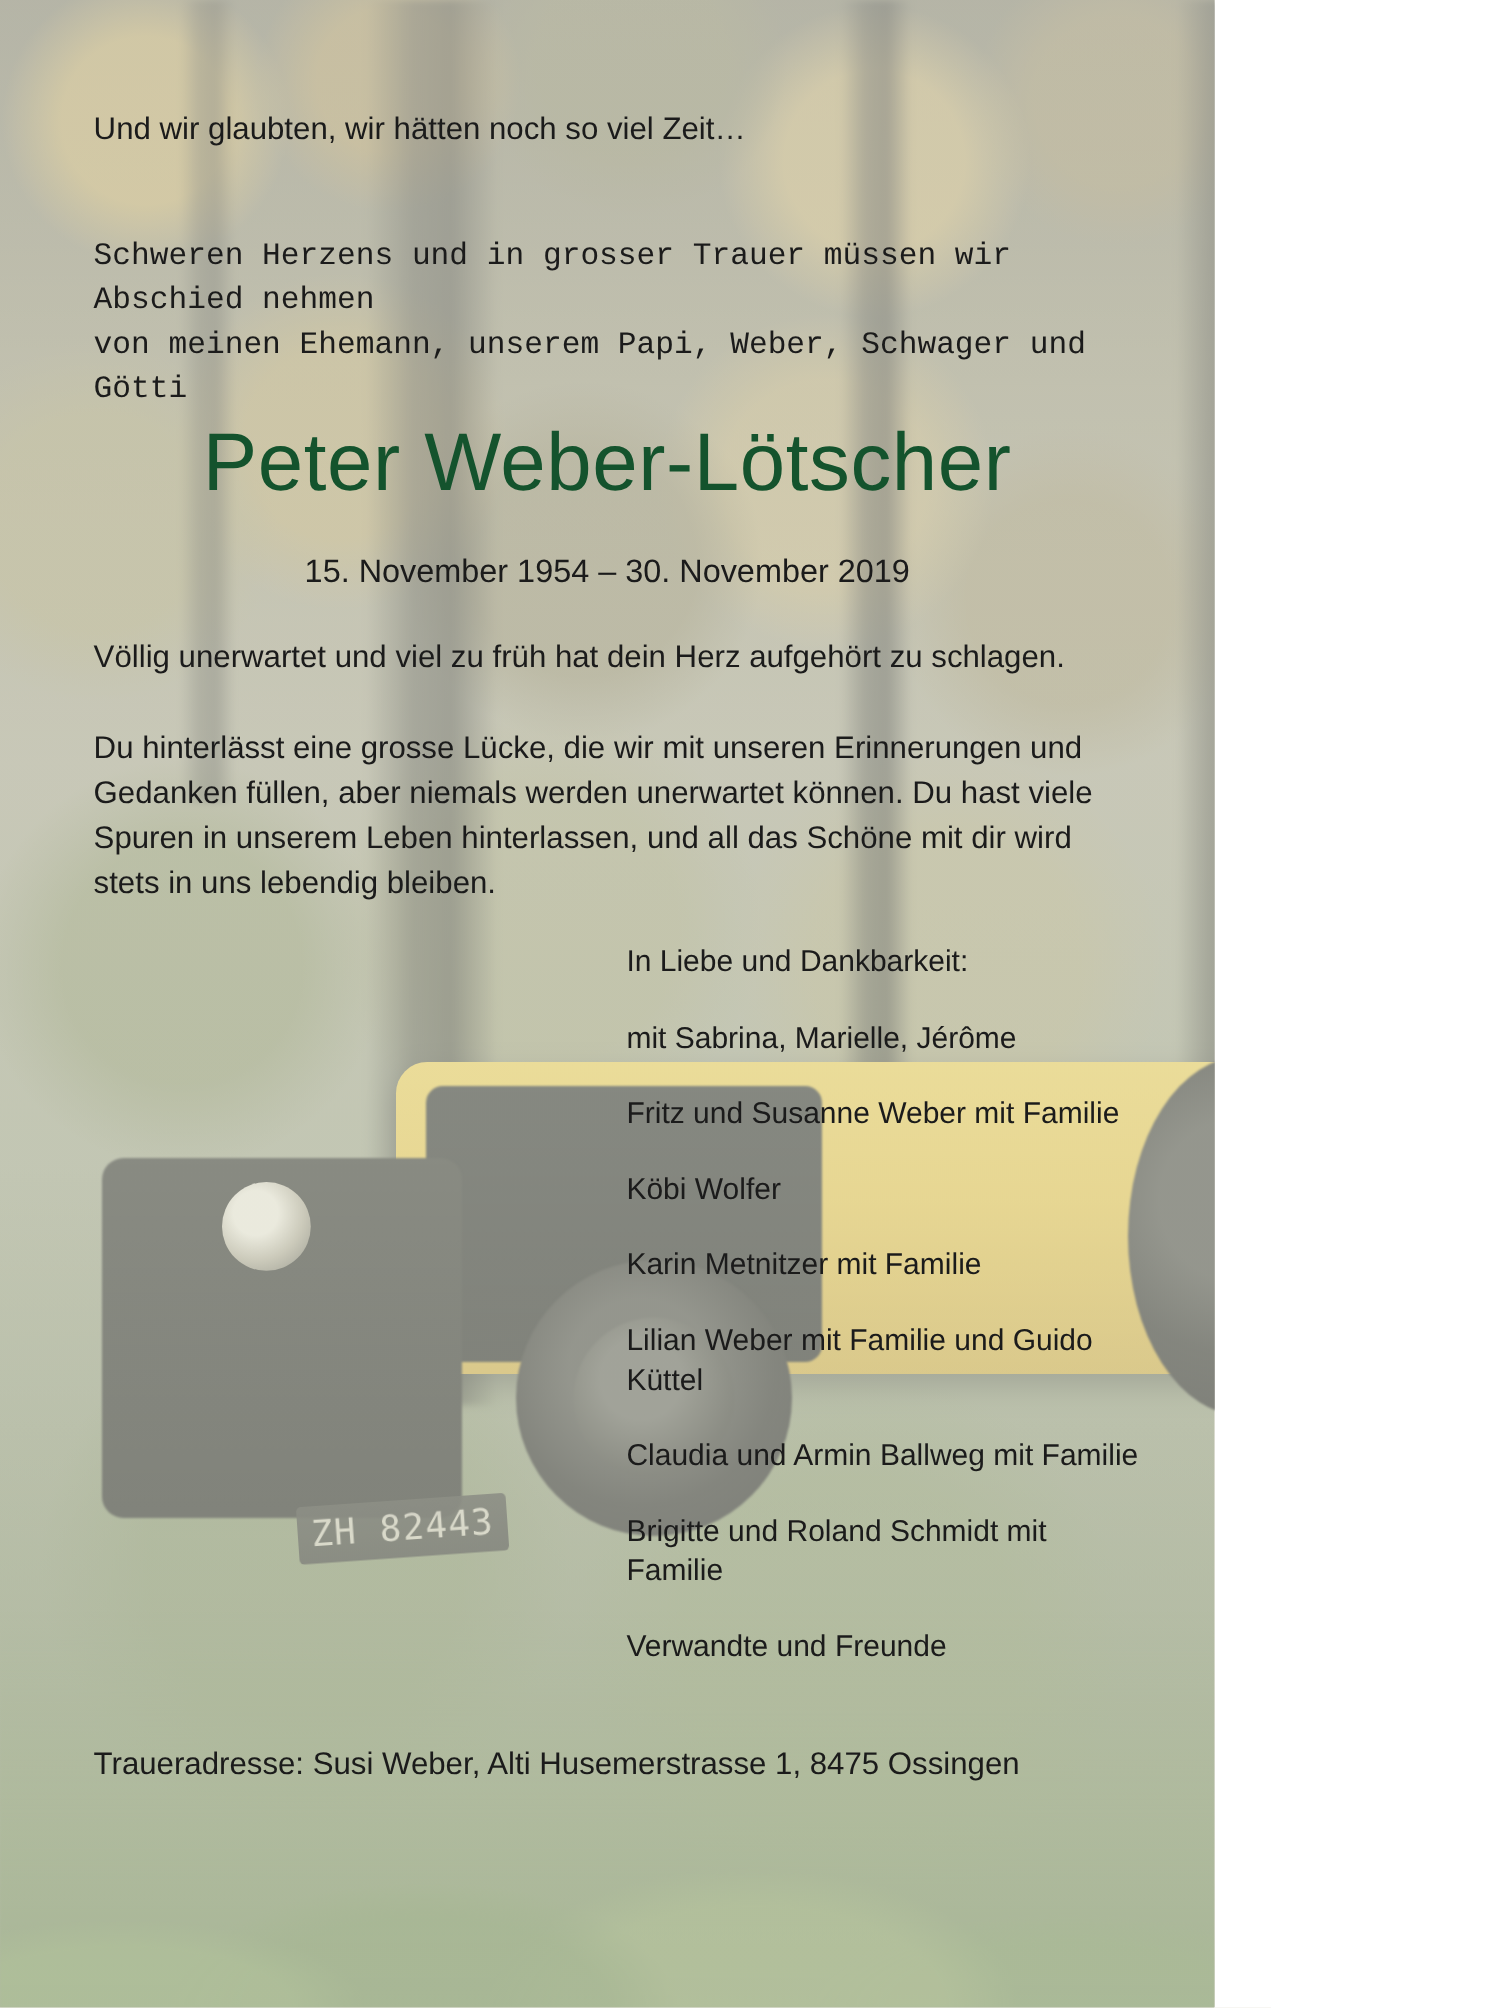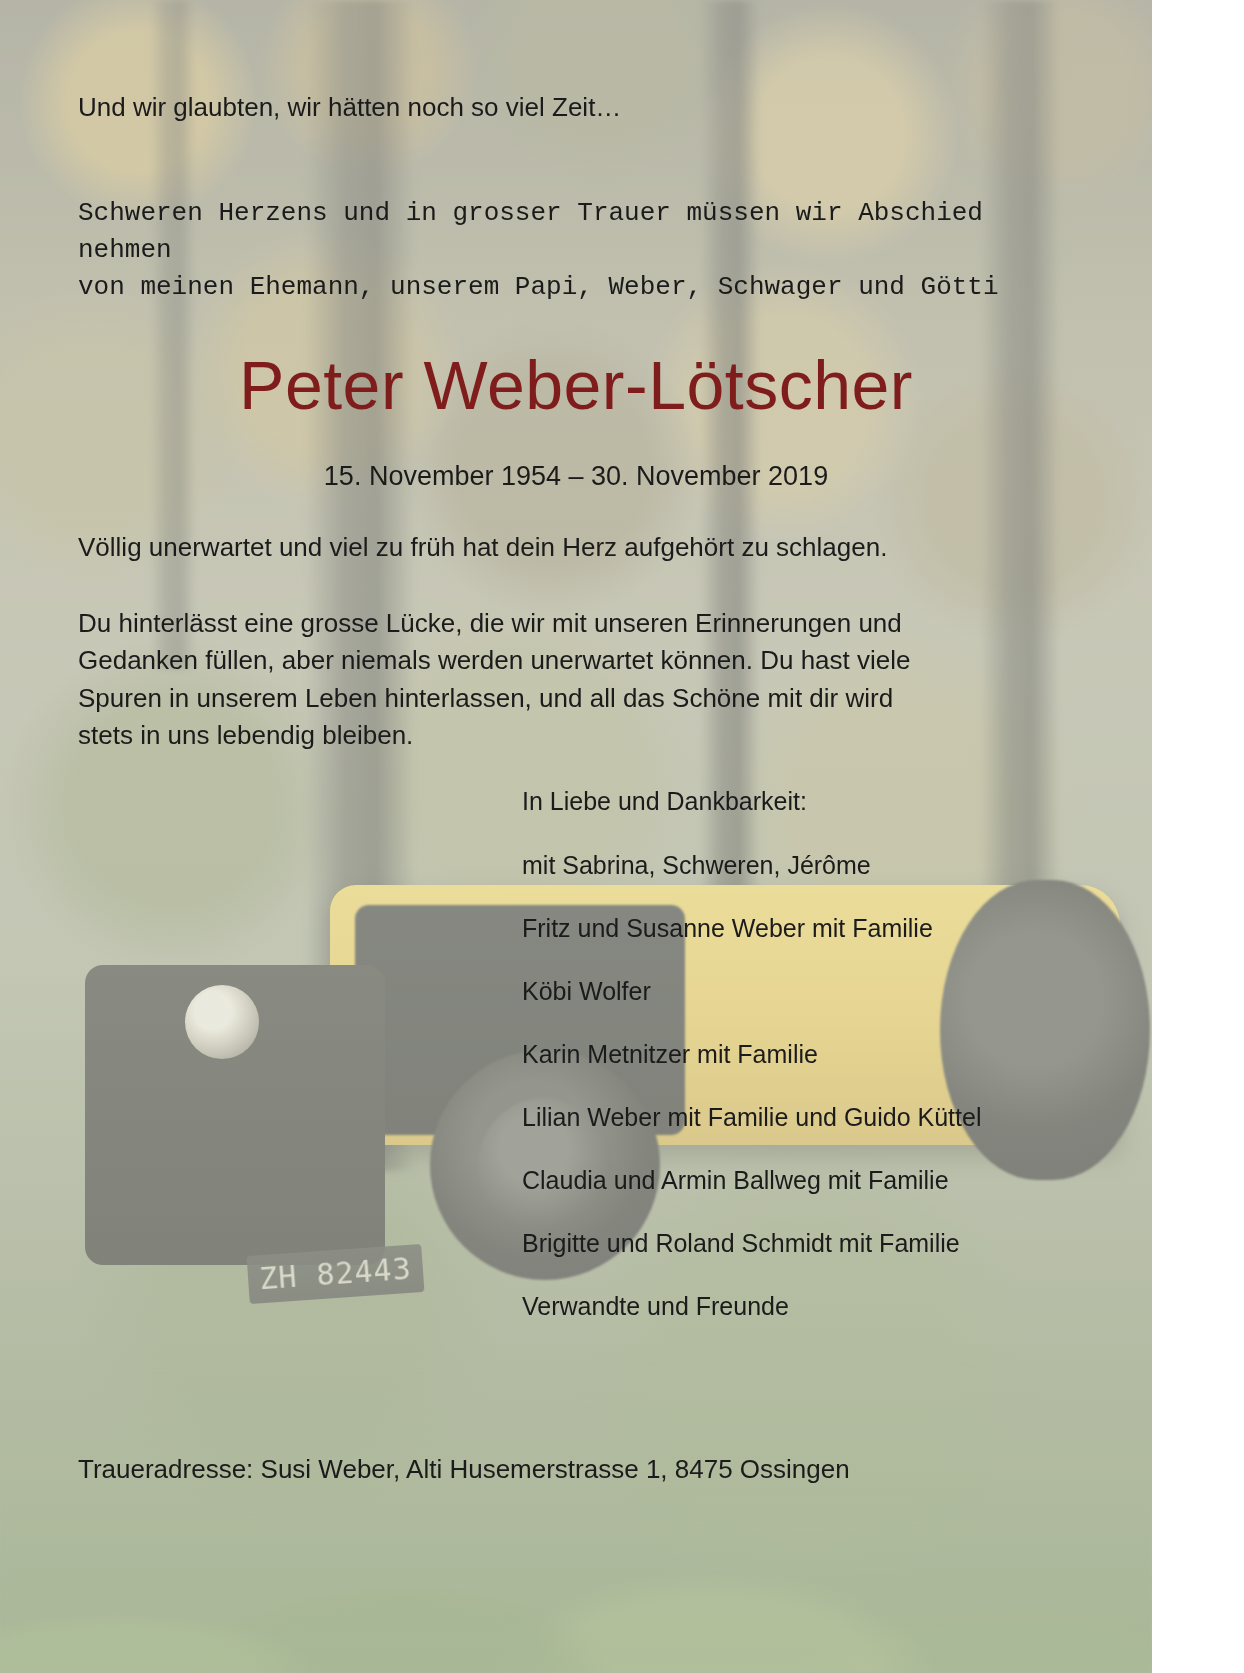--- a/index.html
+++ b/index.html
@@ -5,21 +5,21 @@
   html, body {
     margin: 0;
     padding: 0;
     background: #ffffff;
   }
   body {
     font-family: "Liberation Sans", sans-serif;
   }
   .page {
     position: relative;
-    width: 1152px;
+    width: 1012px;
     height: 1673px;
     overflow: hidden;
     background: #c9c6b4;
   }
   
   .bg {
     position: absolute;
     inset: 0;
     background:
       
@@ -192,21 +192,21 @@
   }
   .name {
     position: absolute;
     top: 340px;
     left: 0;
     width: 100%;
     text-align: center;
     font-size: 68px;
     font-weight: 400;
     letter-spacing: 0.5px;
-    color: #7f1d1d;
+    color: #14532d;
   }
   .dates {
     position: absolute;
     top: 458px;
     left: 0;
     width: 100%;
     text-align: center;
     font-size: 27px;
   }
   .para1 {
@@ -291,21 +291,21 @@
       <span class="line">Du hinterlässt eine grosse Lücke, die wir mit unseren Erinnerungen und</span>
       <span class="line">Gedanken füllen, aber niemals werden unerwartet können. Du hast viele</span>
       <span class="line">Spuren in unserem Leben hinterlassen, und all das Schöne mit dir wird</span>
       <span class="line">stets in uns lebendig bleiben.</span>
     </div>
 
     <div class="family">
       <div class="lead">In Liebe und Dankbarkeit:</div>
 
       <div class="entry">
-        <span class="line">mit Sabrina, Schweren, Jérôme</span>
+        <span class="line">mit Sabrina, Marielle, Jérôme</span>
       </div>
       <div class="entry">
         <span class="line">Fritz und Susanne Weber mit Familie</span>
       </div>
       <div class="entry">
         <span class="line">Köbi Wolfer</span>
       </div>
       <div class="entry">
         <span class="line">Karin Metnitzer mit Familie</span>
       </div>

